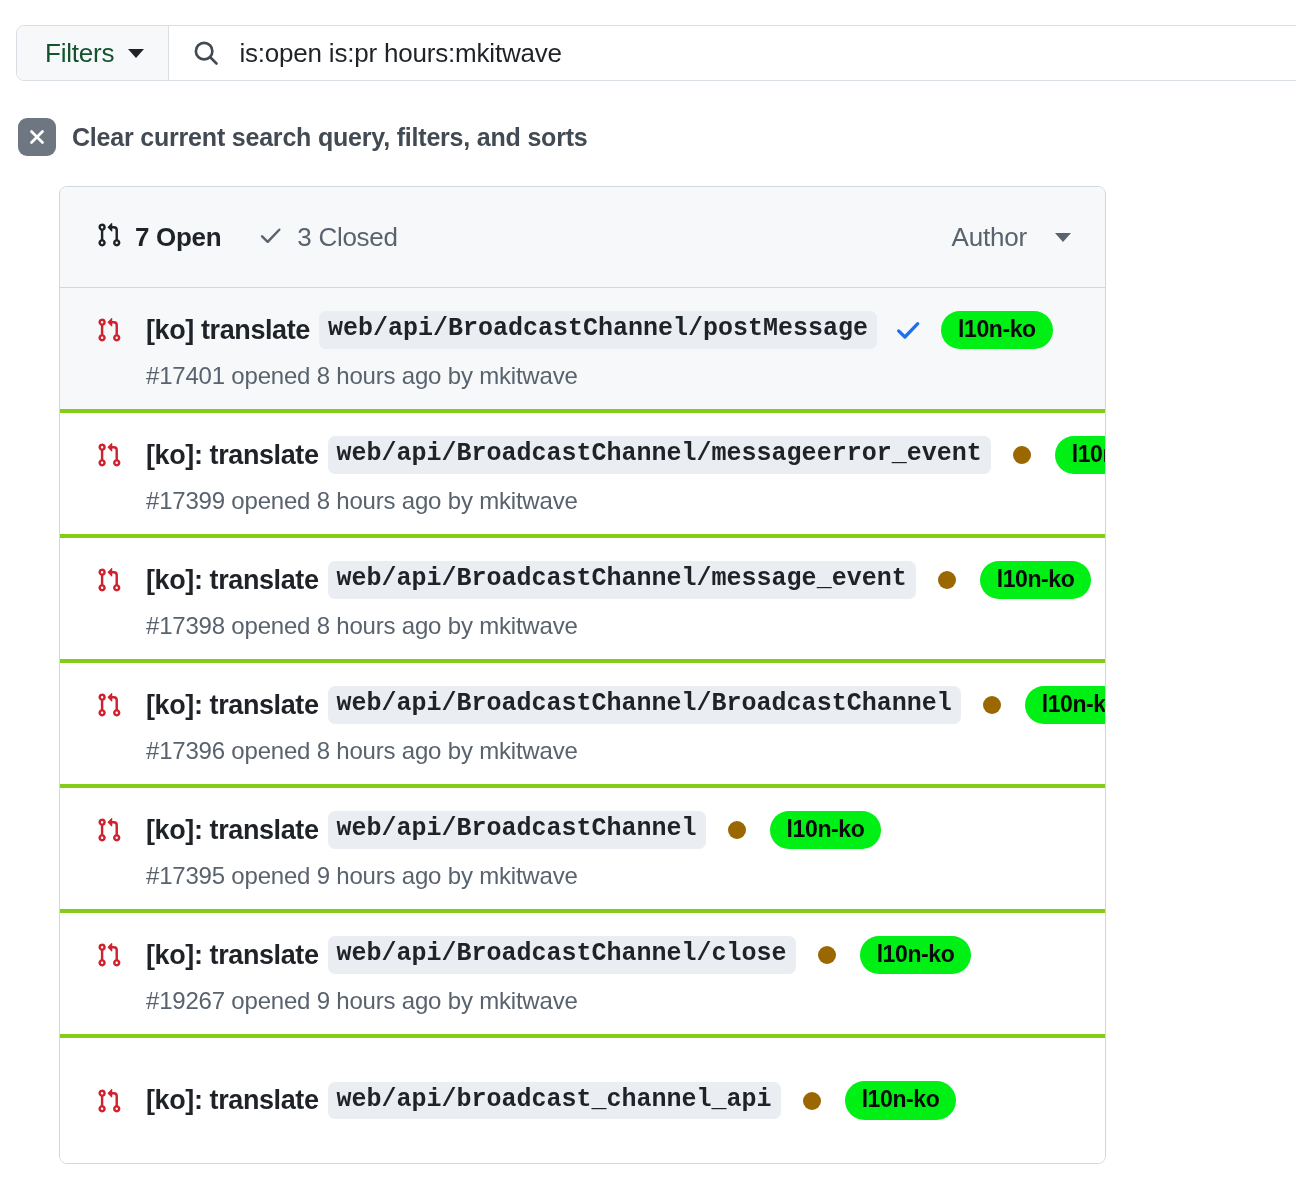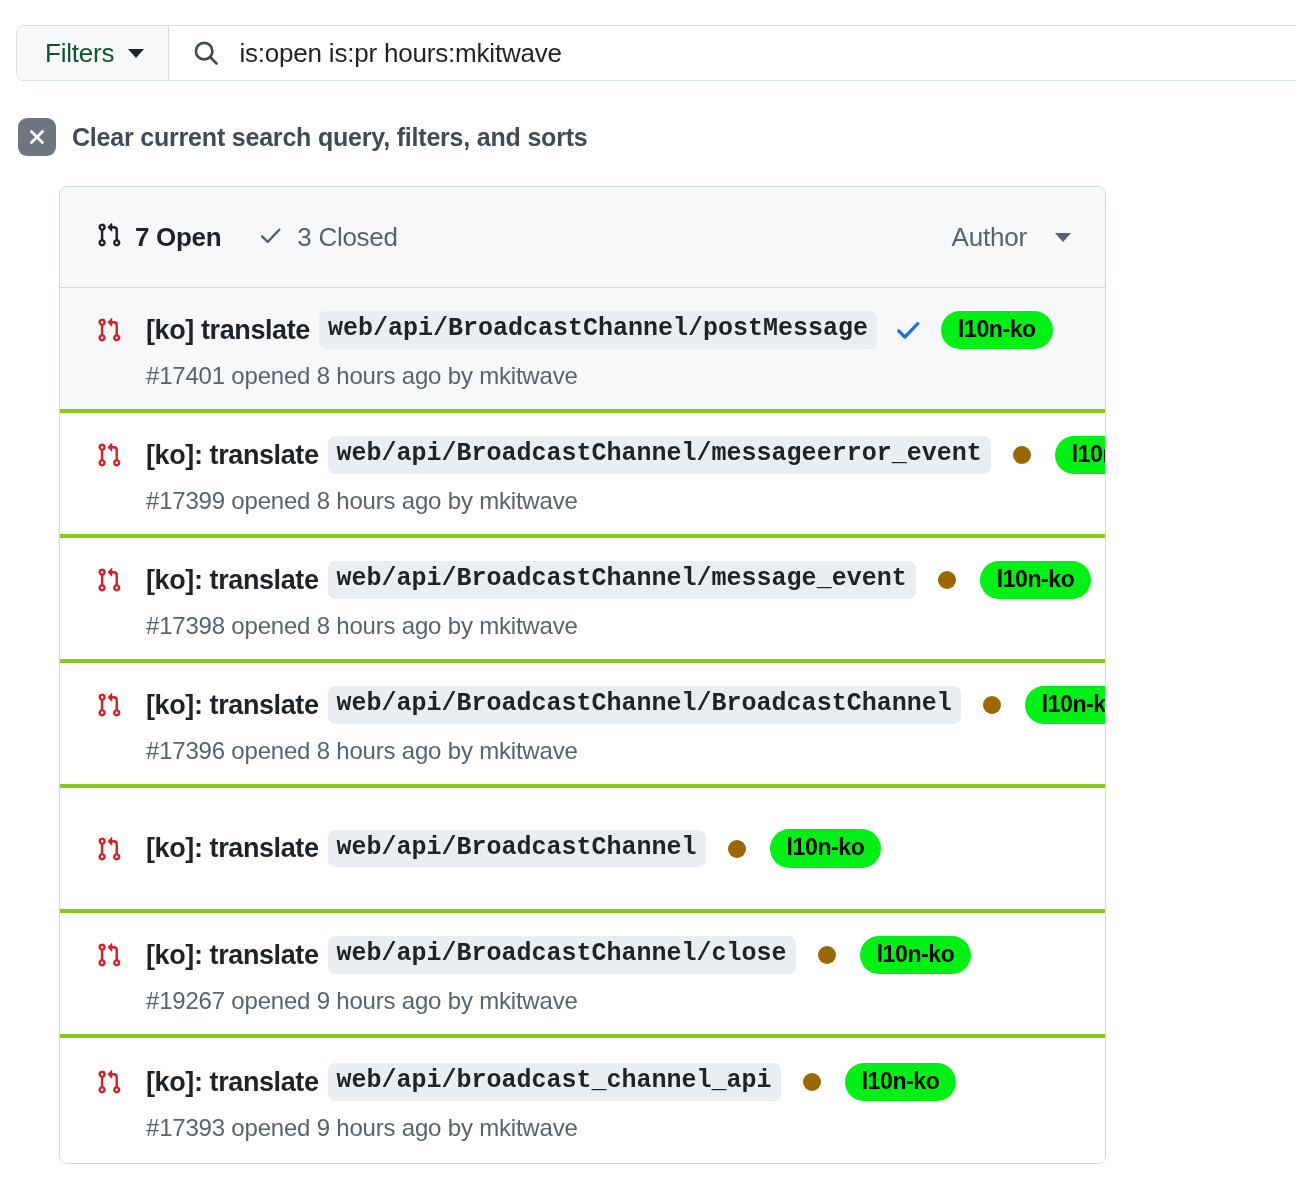--- a/index.html
+++ b/index.html
@@ -379,20 +379,21 @@
                 <path d="M1.5 3.25a2.25 2.25 0 1 1 3 2.122v5.256a2.251 2.251 0 1 1-1.5 0V5.372A2.25 2.25 0 0 1 1.5 3.25Zm5.677-.177L9.573.677A.25.25 0 0 1 10 .854V2.5h1A2.5 2.5 0 0 1 13.5 5v5.628a2.251 2.251 0 1 1-1.5 0V5a1 1 0 0 0-1-1h-1v1.646a.25.25 0 0 1-.427.177L7.177 3.427a.25.25 0 0 1 0-.354ZM3.75 2.5a.75.75 0 1 0 0 1.5.75.75 0 0 0 0-1.5Zm0 9.5a.75.75 0 1 0 0 1.5.75.75 0 0 0 0-1.5Zm8.25.75a.75.75 0 1 0 1.5 0 .75.75 0 0 0-1.5 0Z"></path>
               </svg>
             </span>
             <span class="pr-title-text">[ko]: translate</span>
             <span class="code-chip">web/api/BroadcastChannel</span>
             <span class="status-mark">
               <span class="dot-pending"></span>
             </span>
             <span class="label-badge">l10n-ko</span>
           </div>
+          <div class="pr-meta">#17395 opened 9 hours ago by mkitwave</div>
         </div>
         <div class="pr-row">
           <div class="pr-title-line">
             <span class="pr-icon">
               <svg width="26" height="26" viewBox="0 0 16 16" fill="#cf222e">
                 <path d="M1.5 3.25a2.25 2.25 0 1 1 3 2.122v5.256a2.251 2.251 0 1 1-1.5 0V5.372A2.25 2.25 0 0 1 1.5 3.25Zm5.677-.177L9.573.677A.25.25 0 0 1 10 .854V2.5h1A2.5 2.5 0 0 1 13.5 5v5.628a2.251 2.251 0 1 1-1.5 0V5a1 1 0 0 0-1-1h-1v1.646a.25.25 0 0 1-.427.177L7.177 3.427a.25.25 0 0 1 0-.354ZM3.75 2.5a.75.75 0 1 0 0 1.5.75.75 0 0 0 0-1.5Zm0 9.5a.75.75 0 1 0 0 1.5.75.75 0 0 0 0-1.5Zm8.25.75a.75.75 0 1 0 1.5 0 .75.75 0 0 0-1.5 0Z"></path>
               </svg>
             </span>
             <span class="pr-title-text">[ko]: translate</span>
             <span class="code-chip">web/api/BroadcastChannel/close</span>
@@ -410,18 +411,17 @@
                 <path d="M1.5 3.25a2.25 2.25 0 1 1 3 2.122v5.256a2.251 2.251 0 1 1-1.5 0V5.372A2.25 2.25 0 0 1 1.5 3.25Zm5.677-.177L9.573.677A.25.25 0 0 1 10 .854V2.5h1A2.5 2.5 0 0 1 13.5 5v5.628a2.251 2.251 0 1 1-1.5 0V5a1 1 0 0 0-1-1h-1v1.646a.25.25 0 0 1-.427.177L7.177 3.427a.25.25 0 0 1 0-.354ZM3.75 2.5a.75.75 0 1 0 0 1.5.75.75 0 0 0 0-1.5Zm0 9.5a.75.75 0 1 0 0 1.5.75.75 0 0 0 0-1.5Zm8.25.75a.75.75 0 1 0 1.5 0 .75.75 0 0 0-1.5 0Z"></path>
               </svg>
             </span>
             <span class="pr-title-text">[ko]: translate</span>
             <span class="code-chip">web/api/broadcast_channel_api</span>
             <span class="status-mark">
               <span class="dot-pending"></span>
             </span>
             <span class="label-badge">l10n-ko</span>
           </div>
-          <div class="pr-meta">#17393 opened 9 hours ago by mkitwave</div>
         </div>
       </div>
 
   </div>
 </div>
 
 </body></html>

